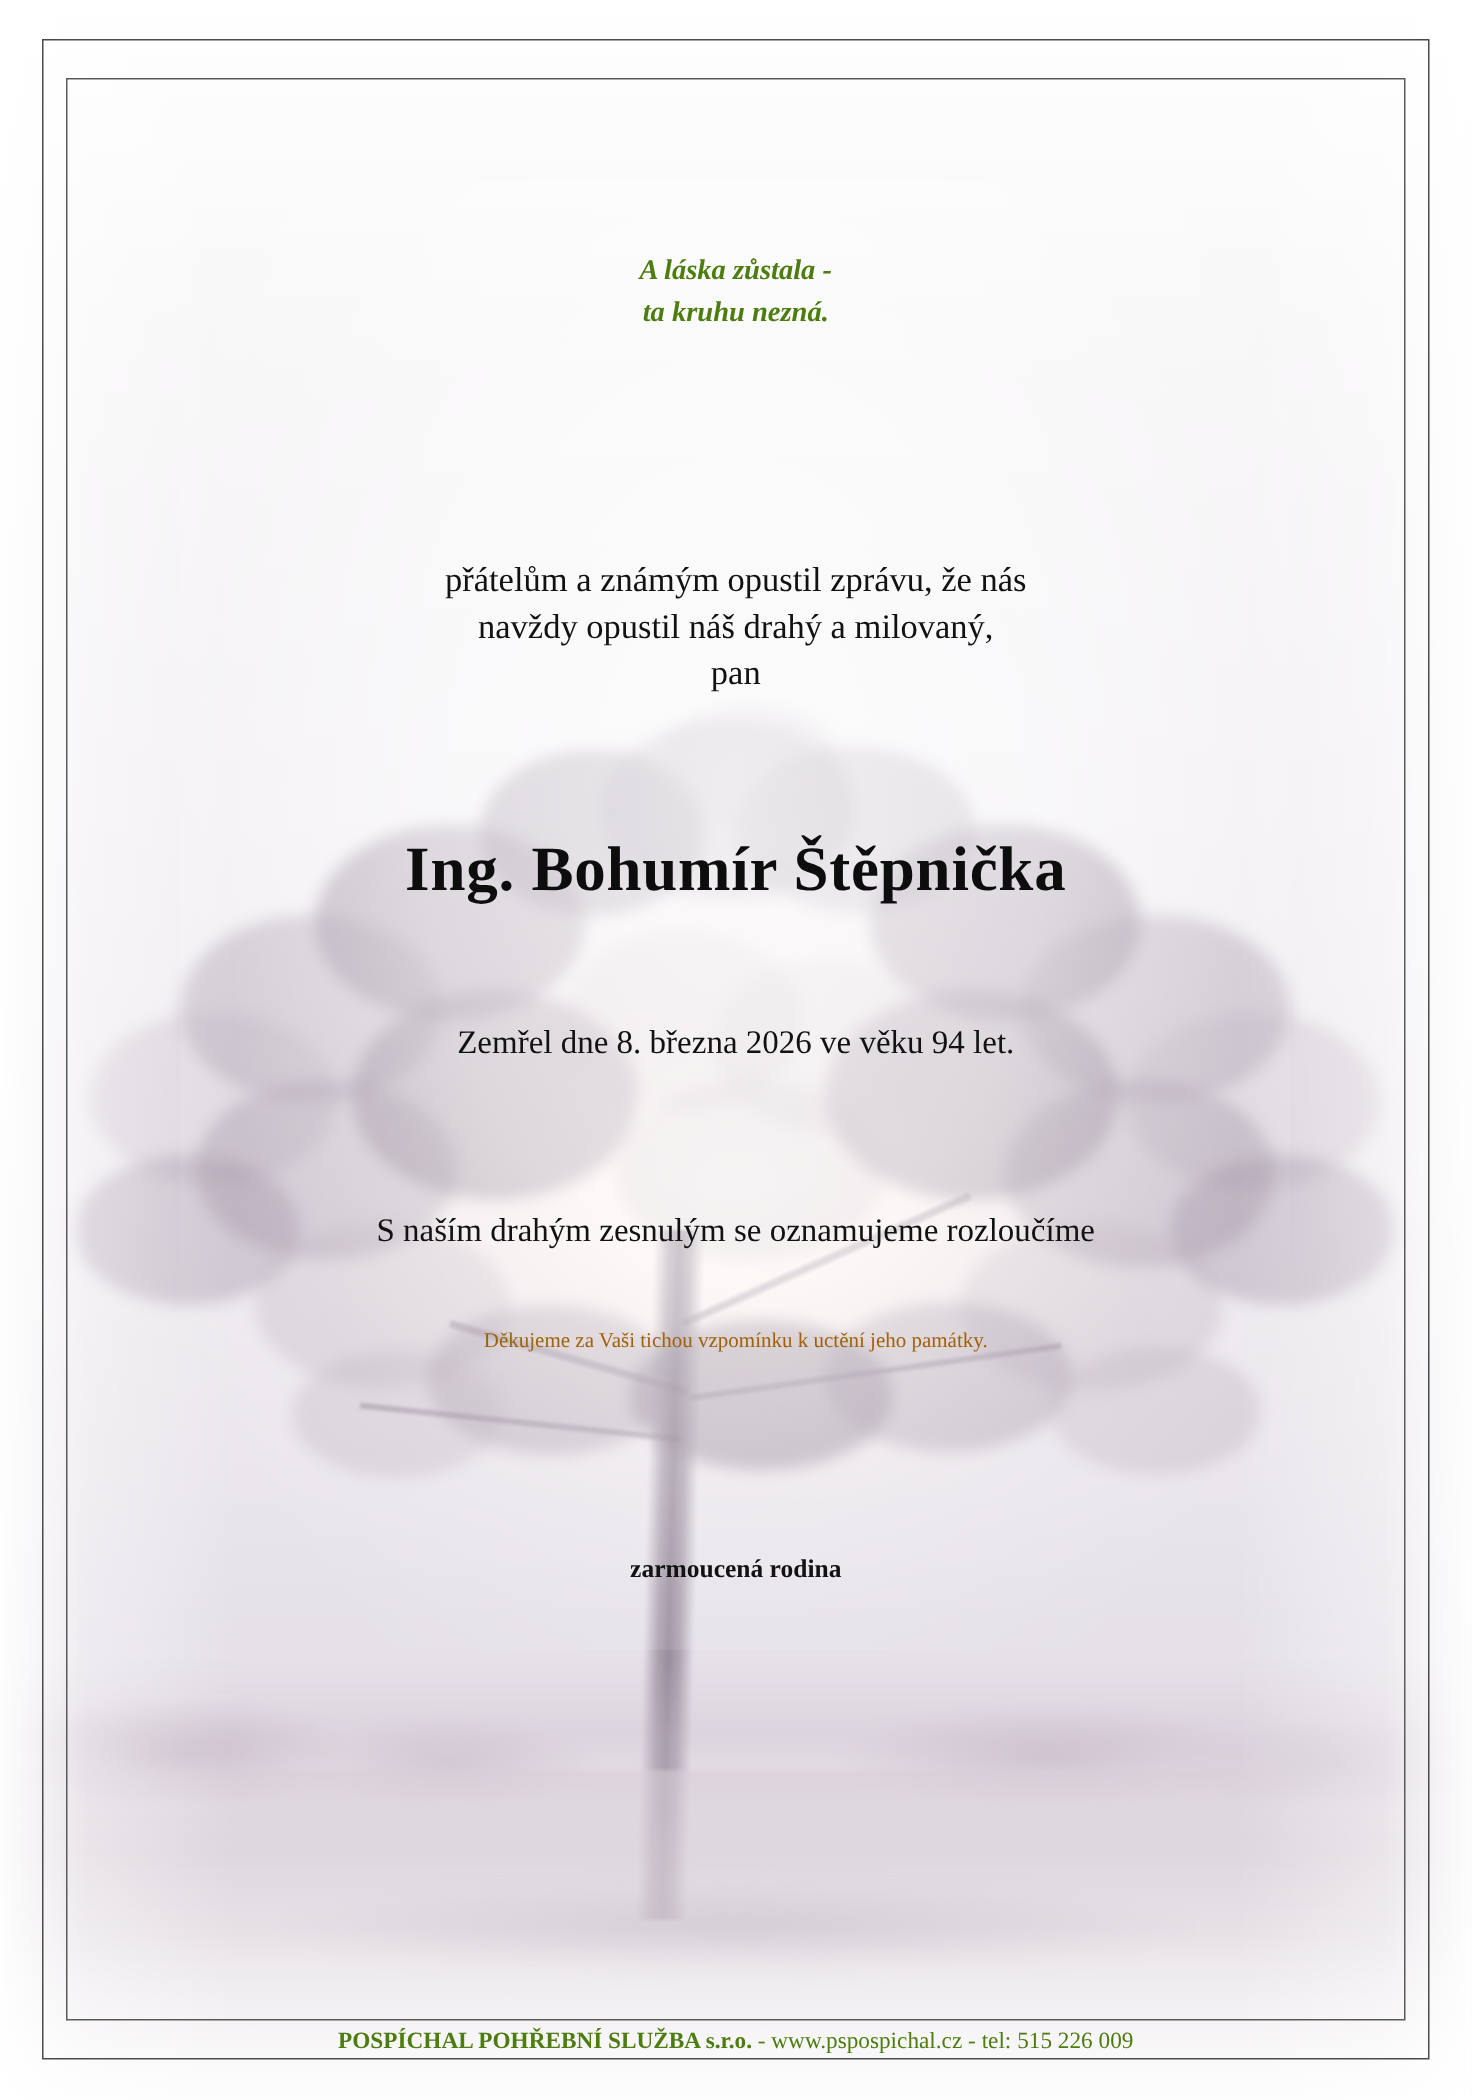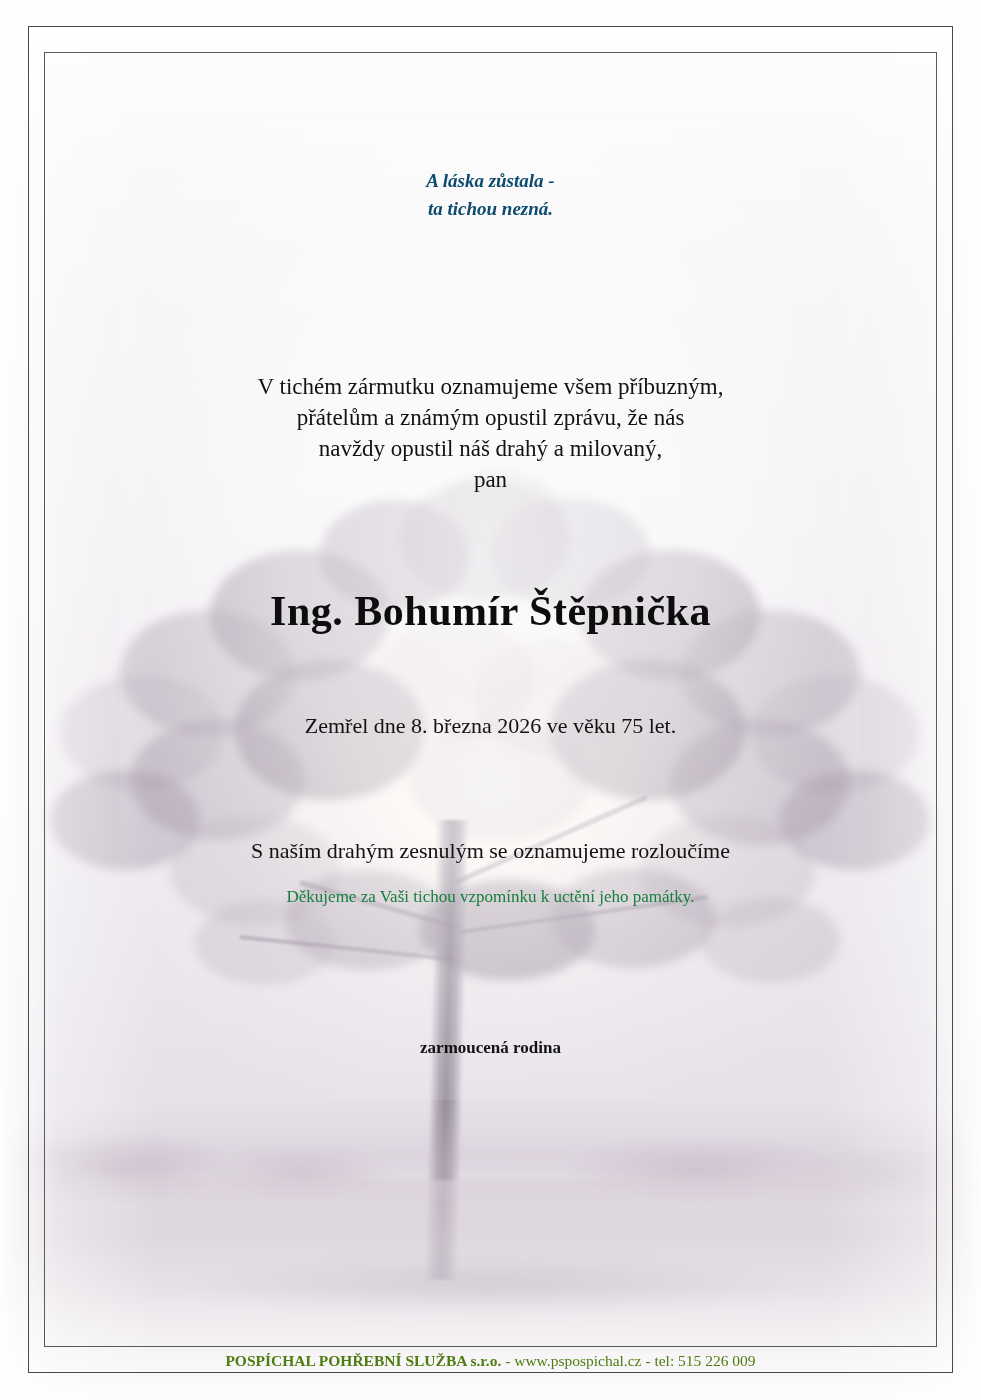--- a/index.html
+++ b/index.html
@@ -181,21 +181,21 @@
     width: 861px;
     text-align: center;
   }
 
   .verse {
     margin-top: 115px;
     font-style: italic;
     font-weight: bold;
     font-size: 19px;
     line-height: 28px;
-    color: #0c4a6e;
+    color: #4d7c0f;
   }
 
   .intro {
     margin-top: 148px;
     font-size: 23px;
     line-height: 31px;
     color: #121212;
   }
 
   .name {
@@ -213,24 +213,24 @@
   }
 
   .farewell {
     margin-top: 96px;
     font-size: 22px;
     line-height: 31px;
     color: #121212;
   }
 
   .thanks {
-    margin-top: 15px;
-    font-size: 17px;
+    margin-top: 44px;
+    font-size: 14px;
     line-height: 31px;
-    color: #15803d;
+    color: #a16207;
   }
 
   .family {
     margin-top: 126px;
     font-size: 17px;
     font-weight: bold;
     color: #121212;
   }
 
   
@@ -302,33 +302,32 @@
     <div class="wash"></div>
   </div>
 
   <div class="frame-outer"></div>
   <div class="frame-inner"></div>
 
   <div class="content">
 
     <div class="verse">
       <div>A láska zůstala -</div>
-      <div>ta tichou nezná.</div>
+      <div>ta kruhu nezná.</div>
     </div>
 
     <div class="intro">
-      <div>V tichém zármutku oznamujeme všem příbuzným,</div>
       <div>přátelům a známým opustil zprávu, že nás</div>
       <div>navždy opustil náš drahý a milovaný,</div>
       <div>pan</div>
     </div>
 
     <div class="name">Ing. Bohumír Štěpnička</div>
 
-    <div class="died">Zemřel dne 8. března 2026 ve věku 75 let.</div>
+    <div class="died">Zemřel dne 8. března 2026 ve věku 94 let.</div>
 
     <div class="farewell">
       <div>S naším drahým zesnulým se oznamujeme rozloučíme</div>
     </div>
 
     <div class="thanks">
       <div>Děkujeme za Vaši tichou vzpomínku k uctění jeho památky.</div>
     </div>
 
     <div class="family">zarmoucená rodina</div>

